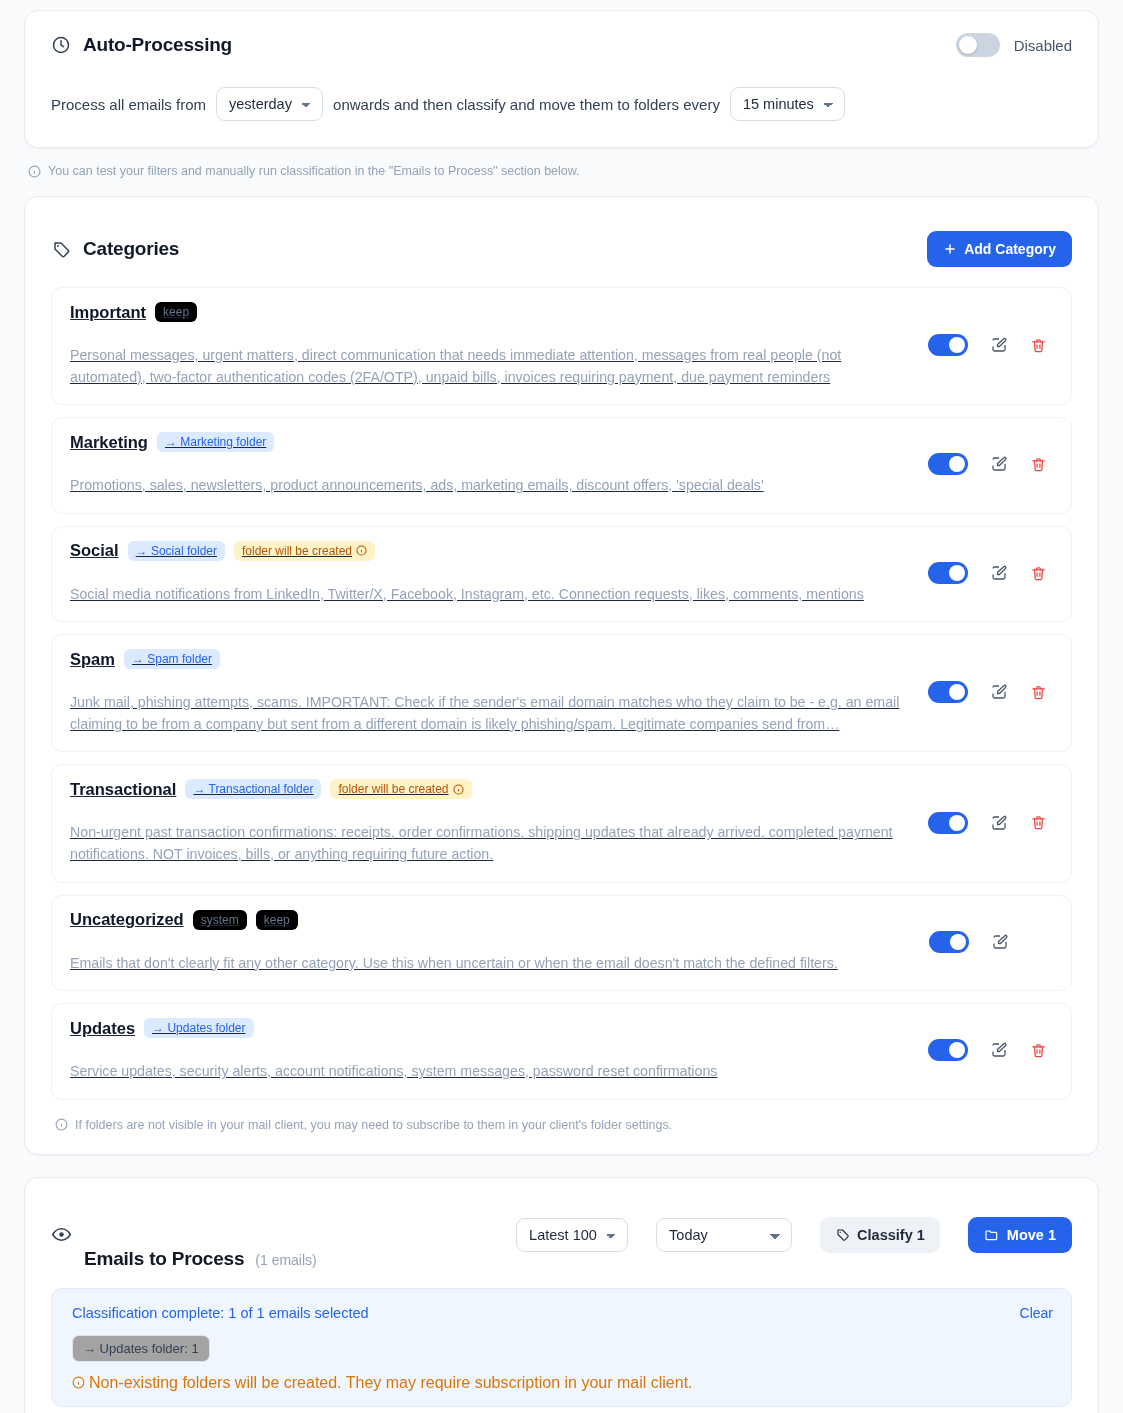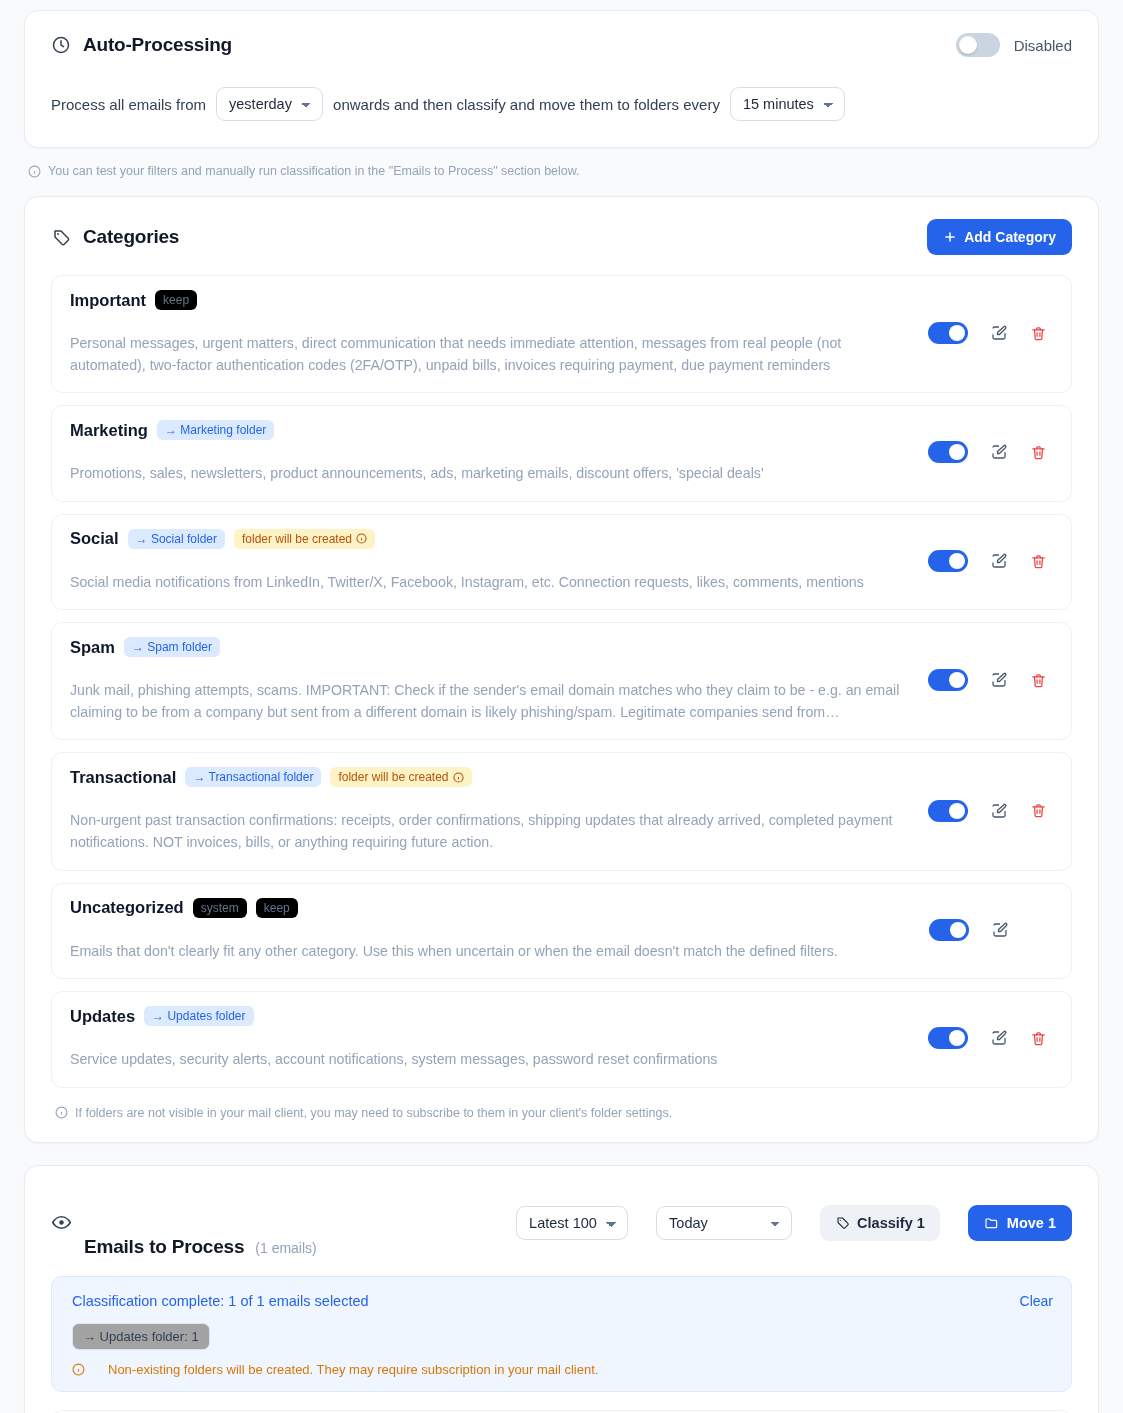--- a/index.html
+++ b/index.html
@@ -55,36 +55,36 @@
   }
 
   .note {
     display:flex; align-items:center; gap:7px;
     margin: 16px 4px 18px 4px; font-size: 12.5px; color:#94a3b8;
   }
   .note svg { flex:none; }
 
   
   .cat-card { padding: 22px 26px 22px 26px; margin-top: 0; }
-  .cat-head { display:flex; justify-content:space-between; }
+  .cat-head { display:flex; justify-content:space-between;margin-top:12px; }
   .cat-title { font-size: 19px; font-weight: 700; color:#111827; letter-spacing:-0.2px; }
   .btn-primary {
     background:#2563eb; color:#fff; border:none; border-radius:9px;
     font-size:14px; font-weight:600; padding:10px 16px;
     display:inline-flex; align-items:center; gap:7px; cursor:pointer;
     font-family:"Liberation Sans", sans-serif;
   }
 
   .cat-list { margin-top: 20px; display:flex; flex-direction:column; gap:12px; }
   .cat-item {
     border:1px solid #eef1f5; border-radius:11px;
     padding: 14px 18px 16px 18px;
     display:flex; align-items:center; gap:14px; background:#fff;
   }
-  .cat-main { flex:1 1 auto; min-width:0; }
+  .cat-main { flex:1 1 auto; min-width:0;text-decoration:underline; }
   .cat-name-row { display:flex; align-items:center; gap:9px; flex-wrap:wrap; }
   .cat-name { font-size:16.5px; font-weight:600; color:#0f172a; }
   .cat-desc { margin-top:23px; font-size:14.2px; line-height:1.52; color:#94a3b8; max-width: 830px; }
 
   .badge {
     font-size:12px; padding: 3px 8px; border-radius:6px; white-space:nowrap;
     display:inline-flex; align-items:center; gap:4px;
   }
   .badge-gray { background:#000000; color:#64748b; }
   .badge-blue { background:#dbeafe; color:#2563eb; }
@@ -131,22 +131,22 @@
   }
   .result-top { display:flex; align-items:center; justify-content:space-between; }
   .result-msg { font-size:14.5px; color:#2563eb; font-weight:500; }
   .result-clear { font-size:14px; color:#2563eb; cursor:pointer; text-decoration:none; }
   .chip-row { margin-top: 14px; }
   .chip {
     display:inline-block; background:#a3a3a3; border:1px solid #dbe3ee;
     border-radius:7px; padding:5px 10px; font-size:13px; color:#334155;
   }
   .warn-line {
-    margin-top:12px; display:flex; align-items:center; gap:23px;
-    font-size:13px; color:#d97706;
+    margin-top:12px; display:flex; align-items:center; gap:4px;
+    font-size:16px; color:#d97706;
   }
 
   
   .tbl { margin-top: 18px; border:1px solid #eef1f5; border-radius:11px; overflow:hidden; }
   .tbl-head, .tbl-row { display:flex; align-items:center; }
   .tbl-head {
     background:#f8fafc; border-bottom:1px solid #eef1f5;
     padding: 13px 16px; font-size:14px; font-weight:700; color:#0f172a;
   }
   .tbl-row { padding: 12px 16px; background:#fff; }

